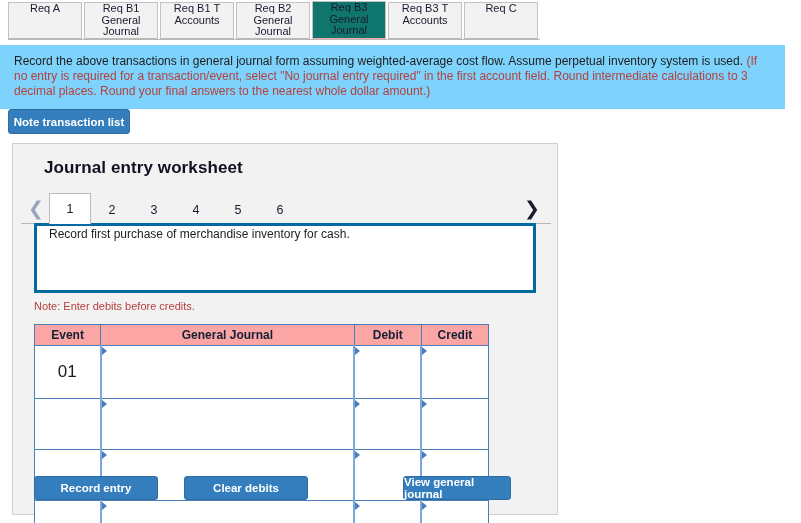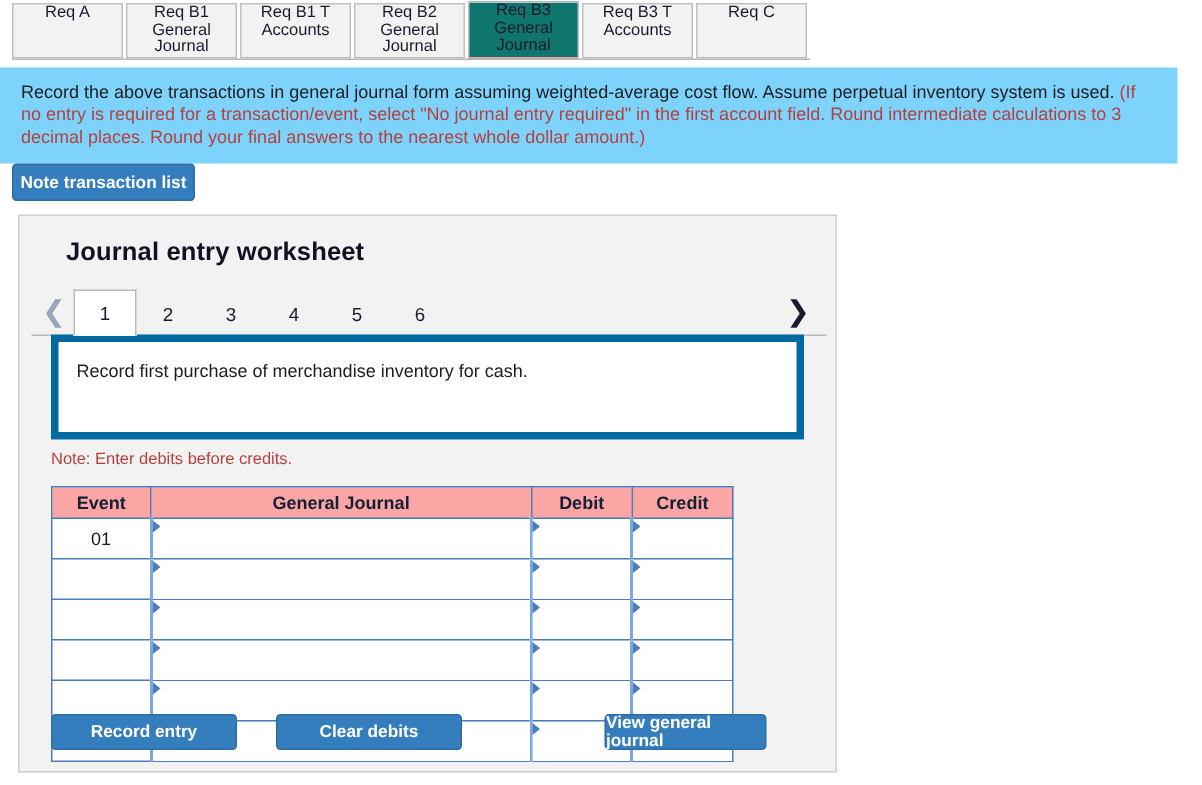--- a/index.html
+++ b/index.html
@@ -177,23 +177,23 @@
     z-index: 3;
   }
 
   
   .txbox {
     position: absolute;
     left: 21px; top: 79px;
     width: 502px;
     height: 70px;
     background: #ffffff;
-    border: 5px solid #0369a1;
-    box-sizing: border-box;
-    padding: 12px 12px;
+    border: 3px solid #0369a1;
+    box-sizing: border-box;
+    padding: 1px 12px;
     font-size: 12px;
     color: #1d1d1d;
   }
 
   .hint {
     position: absolute;
     left: 21px; top: 156px;
     font-size: 11px;
     color: #b5413d;
   }
@@ -213,22 +213,22 @@
     font-size: 12px;
     font-weight: bold;
     height: 18px;
     padding: 1px 0;
     text-align: center;
   }
   .jtable td {
     border: 1px solid #4a7ebb;
     background: #ffffff;
     height: 18px;
-    padding: 4px;
-    font-size: 12px;
+    padding: 16px;
+    font-size: 17px;
     color: #1a1a1a;
     text-align: center;
     vertical-align: middle;
   }
   .col-event  { width: 66px; }
   .col-gj     { width: 253px; }
   .col-debit  { width: 67px; }
   .col-credit { width: 67px; }
   td.cell-input {
     position: relative;

